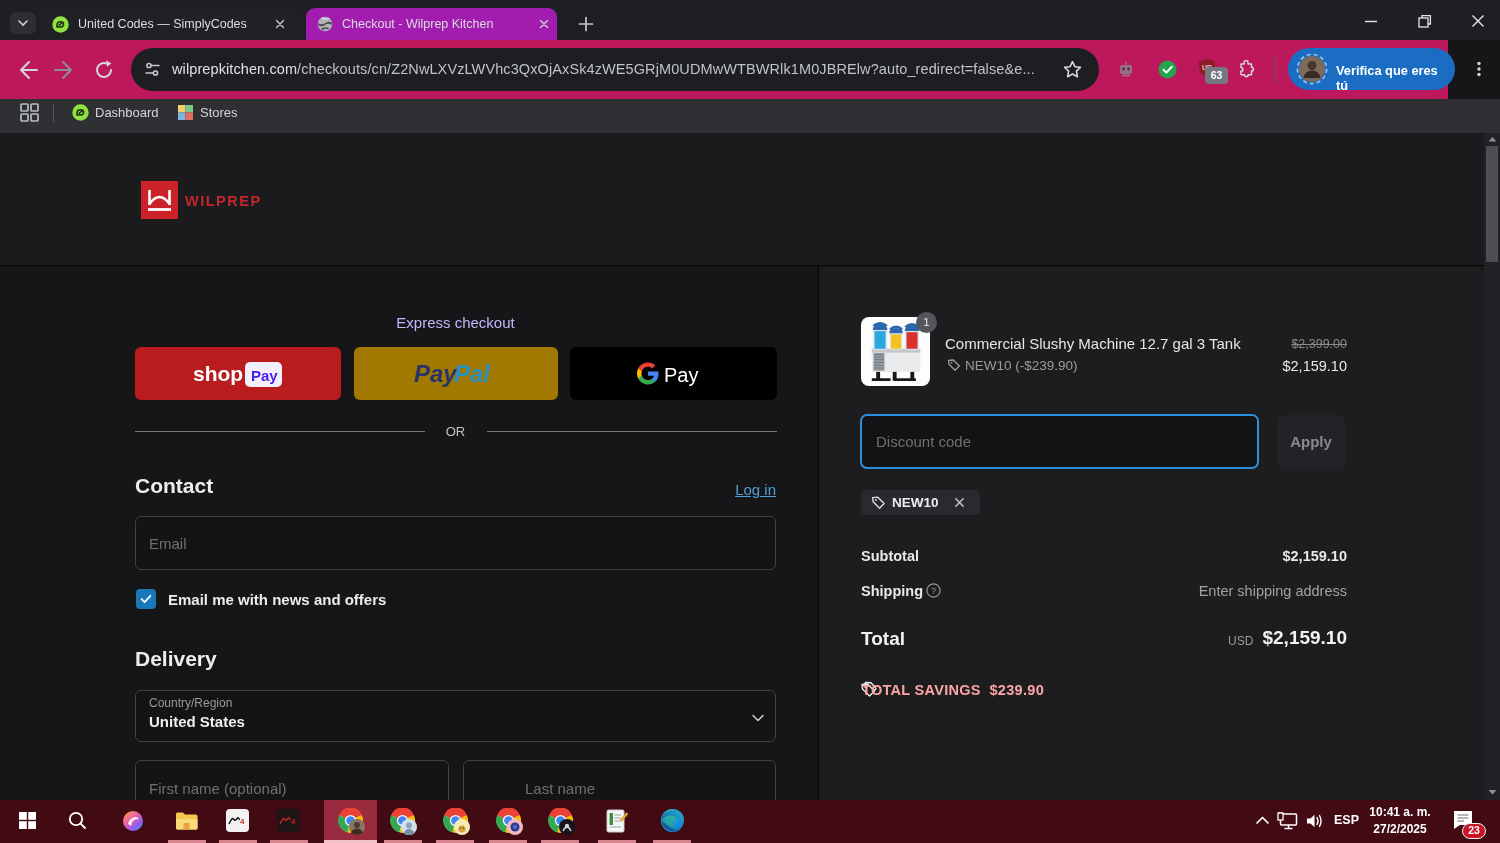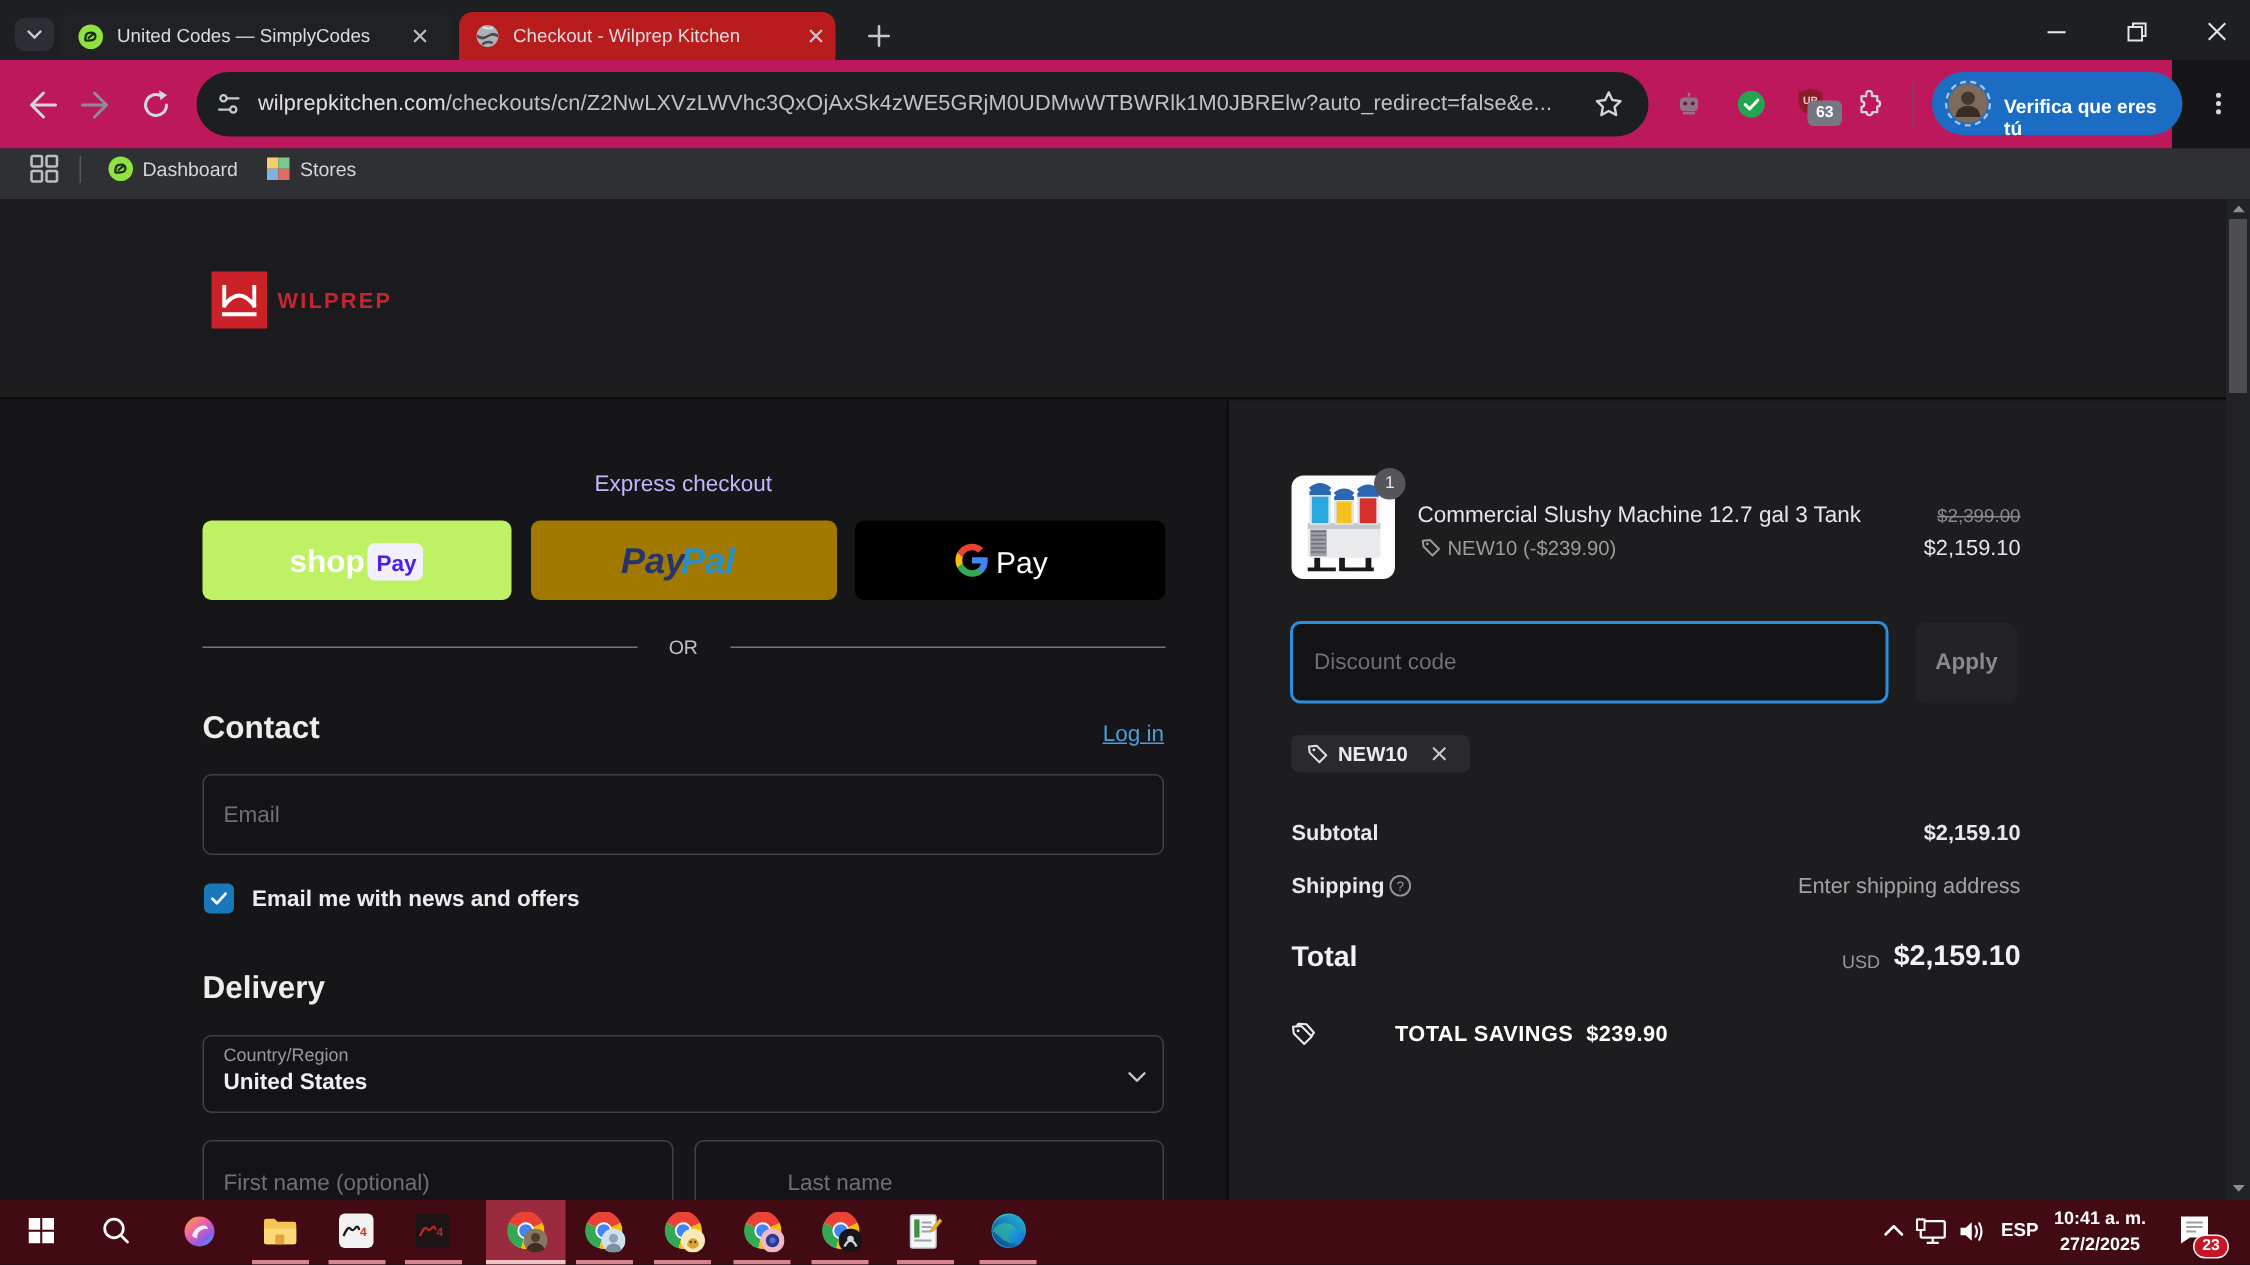--- a/index.html
+++ b/index.html
@@ -44,21 +44,21 @@
         <circle cx="8.5" cy="8.5" r="8.2" fill="#8fe240"></circle>
         <path d="M5 9.2 Q5 5.8 8.5 5.8 Q11.6 5.8 11.6 8.2 Q11.6 10.8 8.6 10.9 L5.6 11 Q4.6 11 4.9 9.9 Z" fill="none" stroke="#1d2b10" stroke-width="1.5"></path>
         <path d="M6.6 9.6 L10.4 6.6" stroke="#1d2b10" stroke-width="1.4"></path>
       </svg>
       <div class="tabtxt" style="margin-left:38px;">United Codes — SimplyCodes</div>
       <svg class="abs" style="left:233px;top:9px;" width="14" height="14" viewBox="0 0 14 14">
           <path d="M3.5 3.5 L10.5 10.5 M10.5 3.5 L3.5 10.5" stroke="#b9bcc1" stroke-width="1.5" stroke-linecap="round"></path>
         </svg>
     </div>
 
-    <div class="tab" style="left:306px;width:251px;background:#b91c1c;">
+    <div class="tab" style="left:306px;width:251px;background:#a21caf;">
       <svg class="abs" style="left:11px;top:8px;" width="16" height="16" viewBox="0 0 16 16">
         <circle cx="8" cy="8" r="7.3" fill="#aeb1b6"></circle>
         <path d="M1 7 Q5 9.5 8.5 7 Q12 4.5 15 7 L15 9 Q11 6.5 8 9 Q4.5 11.5 1.2 9 Z" fill="#4a4c51"></path>
         <path d="M4.5 13.8 Q7 11 11.5 12.6" fill="none" stroke="#4a4c51" stroke-width="1.6"></path>
         <path d="M4.8 2 Q8 4 12 2.3" fill="none" stroke="#dfe1e5" stroke-width="1.1"></path>
       </svg>
       <div class="tabtxt" style="margin-left:36px;">Checkout - Wilprep Kitchen</div>
       <svg class="abs" style="left:231px;top:9px;" width="14" height="14" viewBox="0 0 14 14">
           <path d="M3.5 3.5 L10.5 10.5 M10.5 3.5 L3.5 10.5" stroke="#c6c9ce" stroke-width="1.5" stroke-linecap="round"></path>
         </svg>
@@ -186,21 +186,21 @@
     <svg class="abs" style="left:147px;top:56px;" width="25" height="23" viewBox="0 0 25 23">
       <path d="M2.5 1 V16" stroke="#fff" stroke-width="2.6"></path>
       <path d="M22.5 1 V16" stroke="#fff" stroke-width="2.6"></path>
       <path d="M2 15.5 Q12.5 0.5 23 15.5" fill="none" stroke="#fff" stroke-width="2.6"></path>
       <path d="M1 20.5 H24" stroke="#fff" stroke-width="2.8"></path>
     </svg>
     <div class="abs" style="left:185px;top:60px;font-size:14.5px;font-weight:bold;letter-spacing:1.5px;color:#c2272e;">WILPREP</div>
     <div id="maincol">
       <div class="abs" style="left:135px;top:181px;width:641px;text-align:center;font-size:15px;color:#c4b5fd;">Express checkout</div>
 
-      <div class="abs" style="left:135px;top:214px;width:206px;height:53px;border-radius:6px;background:#bef264;">
+      <div class="abs" style="left:135px;top:214px;width:206px;height:53px;border-radius:6px;background:#b91c1c;">
         <svg class="abs" style="left:58px;top:13px;" width="92" height="28" viewBox="0 0 92 28">
           <text x="0" y="21" font-family="Liberation Sans" font-size="21" font-weight="bold" fill="#fff">shop</text>
           <rect x="52" y="2" width="37" height="25" rx="5" fill="#f2f0fd"></rect>
           <text x="58" y="20.5" font-family="Liberation Sans" font-size="15" font-weight="bold" fill="#4a1fe8">Pay</text>
         </svg>
       </div>
 
       <div class="abs" style="left:354px;top:214px;width:204px;height:53px;border-radius:6px;background:#a17800;">
         <svg class="abs" style="left:60px;top:12px;" width="112" height="30" viewBox="0 0 112 30">
           <text x="0" y="23" font-family="Liberation Sans" font-size="24" font-weight="bold" font-style="italic" fill="#27346a">Pay</text>
@@ -316,21 +316,21 @@
       <div class="abs" style="left:1047px;top:450px;width:300px;text-align:right;font-size:14.5px;color:#a2a2a4;">Enter shipping address</div>
       <div class="abs" style="left:861px;top:495px;font-size:19px;font-weight:bold;color:#f2f2f4;">Total</div>
       <div class="abs" style="left:1228px;top:501px;font-size:12px;color:#9a9a9c;">USD</div>
       <div class="abs" style="left:1147px;top:494px;width:200px;text-align:right;font-size:19px;font-weight:bold;color:#f2f2f4;">$2,159.10</div>
 
       <svg class="abs" style="left:860px;top:548px;" width="17" height="17" viewBox="0 0 17 17">
         <path d="M2 3.5 L7.5 3 L14.5 10 L9.5 15 L2.5 8 Z" fill="none" stroke="#ececee" stroke-width="1.4" stroke-linejoin="round"></path>
         <path d="M4.5 3.2 L5.5 1.5 L11 1.8 L16 7.5 L14.2 9.7" fill="none" stroke="#ececee" stroke-width="1.4" stroke-linejoin="round"></path>
         <circle cx="5.4" cy="6.2" r="1" fill="#ececee"></circle>
       </svg>
-      <div class="abs" style="left:930px;top:549px;font-size:14.5px;font-weight:bold;color:#ffffff;letter-spacing:.3px;">TOTAL SAVINGS&nbsp;&nbsp;$239.90</div>
+      <div class="abs" style="left:862px;top:549px;font-size:14.5px;font-weight:bold;color:#fca5a5;letter-spacing:.3px;">TOTAL SAVINGS&nbsp;&nbsp;$239.90</div>
     </div>
   </div>
   <div id="taskbar">
     <svg width="0" height="0" style="position:absolute;">
       <defs>
         <g id="chromelogo">
           <circle cx="12" cy="12" r="11.5" fill="#fff"></circle>
           <path d="M12 12 L1.2 7 A11.5 11.5 0 0 1 22.8 7 Z" fill="#ea4335"></path>
           <path d="M12 12 L1.2 7 A11.5 11.5 0 0 0 9.2 23.2 Z" fill="#34a853"></path>
           <path d="M12 12 L9.2 23.2 A11.5 11.5 0 0 0 22.8 7 Z" fill="#fbbc05"></path>

